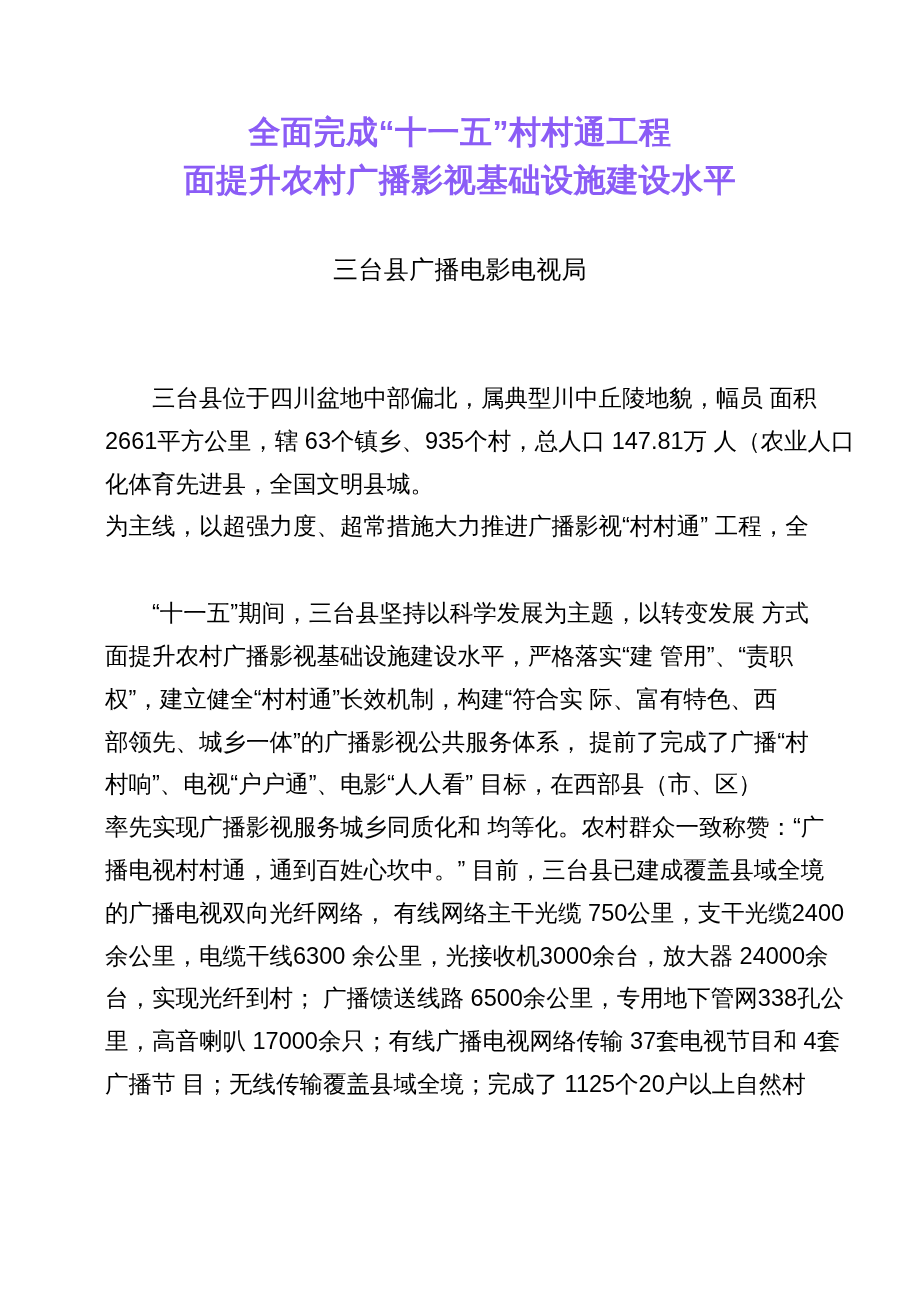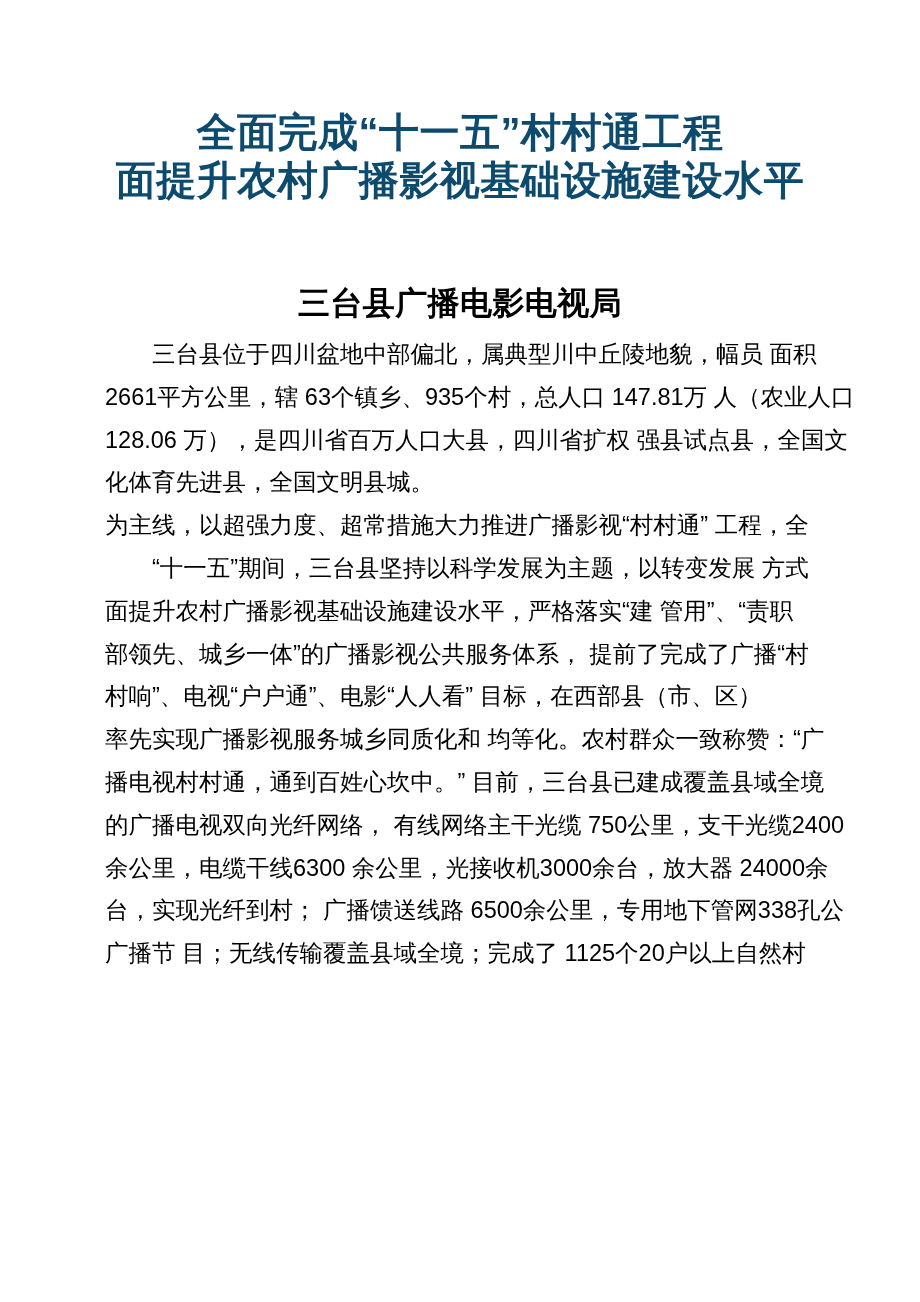--- a/index.html
+++ b/index.html
@@ -28,44 +28,43 @@
   .title-block {
     position: absolute;
     left: 0;
     top: 108px;
     width: 920px;
     text-align: center;
   }
   .title-line {
     font-family: "Liberation Sans", "DejaVu Sans", sans-serif;
     font-weight: bold;
-    font-size: 40px;
+    font-size: 32px;
     line-height: 48px;
     letter-spacing: 0.5px;
     white-space: nowrap;
-    color: #0c4a6e;
+    color: #8b5cf6;
   }
 
   
   .subtitle-block {
     position: absolute;
     left: 0;
     top: 252px;
     width: 920px;
     text-align: center;
   }
   .subtitle-line {
     font-family: "Liberation Sans", "DejaVu Sans", sans-serif;
-    font-weight: bold;
-    font-size: 32px;
+    font-weight: normal;
+    font-size: 25px;
     line-height: 34px;
     letter-spacing: 0.4px;
     white-space: nowrap;
     color: #000000;
-    margin-top: 34px;
   }
 
   
   .body-block {
     position: absolute;
     left: 105px;
     top: 333px;
     width: 710px;
   }
   .body-line {
@@ -73,20 +72,21 @@
     font-weight: normal;
     font-size: 23.5px;
     line-height: 42.8px;
     height: 42.8px;
     white-space: pre;
     color: #000000;
     letter-spacing: 0px;
   }
   .body-line.indent {
     text-indent: 47px;
+    margin-top: 44px;
   }
 </style>
 </head>
 <body>
 
 <div class="page">
 
   <div class="title-block">
     <div class="title-line">全面完成“十一五”村村通工程</div>
     <div class="title-line">面提升农村广播影视基础设施建设水平</div>
@@ -94,33 +94,34 @@
 
   <div class="subtitle-block">
     <div class="subtitle-line">三台县广播电影电视局</div>
   </div>
 
   <div class="body-block">
 
     <div class="paragraph">
       <div class="body-line indent">三台县位于四川盆地中部偏北，属典型川中丘陵地貌，幅员 面积</div>
       <div class="body-line">2661平方公里，辖 63个镇乡、935个村，总人口 147.81万 人（农业人口</div>
-      <div class="body-line">128.06 万），是四川省百万人口大县，四川省扩权 强县试点县，全国文</div>
       <div class="body-line">化体育先进县，全国文明县城。</div>
     </div>
 
     <div class="paragraph">
       <div class="body-line">为主线，以超强力度、超常措施大力推进广播影视“村村通” 工程，全</div>
       <div class="body-line indent">“十一五”期间，三台县坚持以科学发展为主题，以转变发展 方式</div>
       <div class="body-line">面提升农村广播影视基础设施建设水平，严格落实“建 管用”、“责职</div>
+      <div class="body-line">权”，建立健全“村村通”长效机制，构建“符合实 际、富有特色、西</div>
       <div class="body-line">部领先、城乡一体”的广播影视公共服务体系， 提前了完成了广播“村</div>
       <div class="body-line">村响”、电视“户户通”、电影“人人看” 目标，在西部县（市、区）</div>
       <div class="body-line">率先实现广播影视服务城乡同质化和 均等化。农村群众一致称赞：“广</div>
       <div class="body-line">播电视村村通，通到百姓心坎中。” 目前，三台县已建成覆盖县域全境</div>
       <div class="body-line">的广播电视双向光纤网络， 有线网络主干光缆 750公里，支干光缆2400</div>
       <div class="body-line">余公里，电缆干线6300 余公里，光接收机3000余台，放大器 24000余</div>
       <div class="body-line">台，实现光纤到村； 广播馈送线路 6500余公里，专用地下管网338孔公</div>
+      <div class="body-line">里，高音喇叭 17000余只；有线广播电视网络传输 37套电视节目和 4套</div>
       <div class="body-line">广播节 目；无线传输覆盖县域全境；完成了 1125个20户以上自然村</div>
     </div>
 
   </div>
 
 </div>
 
 </body></html>

